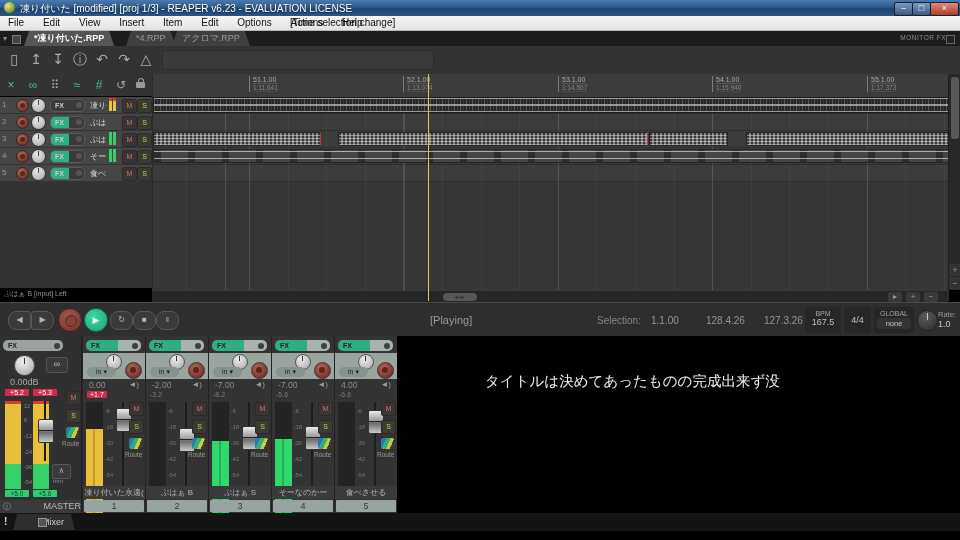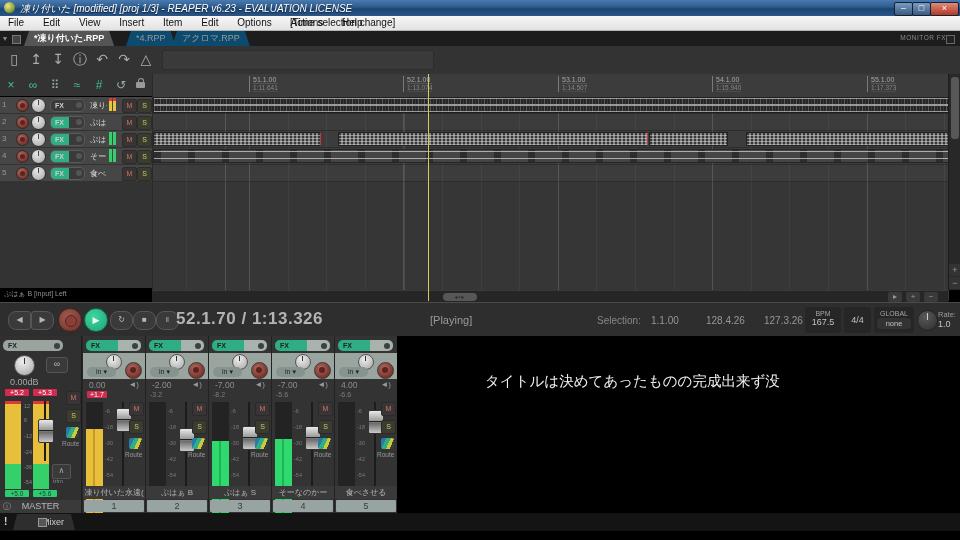--- a/index.html
+++ b/index.html
@@ -2,32 +2,32 @@
 <html><head>
 <meta charset="utf-8">
 <style>
   html,body{margin:0;padding:0;width:960px;height:540px;overflow:hidden;background:#000;
     font-family:"Liberation Sans","DejaVu Sans",sans-serif;-webkit-font-smoothing:antialiased;}
   .abs{position:absolute;}
   
   #titlebar{left:0;top:0;width:960px;height:16px;background:linear-gradient(180deg,#4a7ab0 0%,#2c5a8c 45%,#1d4573 55%,#2a5586 100%);}
   #titlebar .appicon{left:4px;top:2px;width:11px;height:11px;border-radius:50%;
     background:radial-gradient(circle at 35% 35%,#efe48a,#8aa43a 60%,#4a6a1a);}
-  #titlebar .ttl{left:20px;top:2px;font-size:10px;color:#fff;text-shadow:0 1px 1px #123;font-style:italic;}
+  #titlebar .ttl{left:20px;top:2px;font-size:10px;color:#fff;text-shadow:0 1px 1px #123;}
   .winbtn{top:2px;width:17px;height:12px;border:1px solid #123;border-radius:2px;color:#fff;
     font-size:9px;line-height:10px;text-align:center;background:linear-gradient(180deg,#7a9ac0,#3a5a80);}
   #btn-close{width:27px;background:linear-gradient(180deg,#e08a7a,#b03a28);}
   
   #menubar{left:0;top:16px;width:960px;height:14px;background:linear-gradient(180deg,#f7f7f7,#e2e2e2);border-bottom:1px solid #b5b5b5;color:#111;font-size:10px;}
   #menubar .mitem{display:inline-block;padding:1px 8px;}
   #menubar .notice{position:absolute;left:290px;top:1px;}
   #menubar .astat{position:absolute;right:4px;top:1px;}
   
   #tabbar{left:0;top:31px;width:960px;height:15px;background:#1d1d1d;}
-  .ptab{position:absolute;top:0;height:15px;line-height:15px;font-size:9px;padding:0 10px;color:#999;background:#0c4a6e;
+  .ptab{position:absolute;top:0;height:15px;line-height:15px;font-size:9px;padding:0 10px;color:#999;background:#404040;
     clip-path:polygon(5px 0,calc(100% - 5px) 0,100% 100%,0 100%);}
   .ptab.active{background:#555;color:#fff;font-weight:bold;}
   .tabctl{position:absolute;top:3px;font-size:8px;color:#888;}
   #monitorfx{position:absolute;right:14px;top:3px;font-size:6.5px;color:#8a8a8a;letter-spacing:.5px;}
   #monitorfx-box{position:absolute;right:5px;top:4px;width:7px;height:7px;border:1px solid #666;background:#222;}
   
   #toolbar{left:0;top:46px;width:960px;height:28px;background:#333;border-bottom:1px solid #282828;}
   #toolbar .tbslot{position:absolute;top:3px;width:20px;height:20px;text-align:center;line-height:20px;font-size:14px;color:#a9aeac;}
   #toolbar .inset{position:absolute;left:162px;top:4px;width:270px;height:18px;background:#3a3a3a;border:1px solid #2d2d2d;border-radius:2px;}
   
@@ -155,21 +155,21 @@
   .mpk{position:absolute;top:53px;width:24px;background:#d12c50;color:#fff;font-size:7px;text-align:center;border-radius:1px;}
   .mmeter{position:absolute;top:65px;width:16px;height:88px;
     background:linear-gradient(180deg,#e03838 0 3px,#e8bf3a 3px 72%,#35d06a 72%);}
   #master .mscale{position:absolute;left:24px;top:65px;width:12px;height:88px;}
   #master .mscale i{position:absolute;font-style:normal;font-size:5.5px;color:#888;}
   .mrms{position:absolute;top:154px;width:24px;background:#2ecc71;color:#1d3a2a;font-size:6.5px;text-align:center;border-radius:1px;}
   #trim-btn{position:absolute;left:52px;top:128px;width:17px;height:13px;background:#3a3a3a;border:1px solid #555;border-radius:2px;color:#aaa;font-size:8px;line-height:12px;text-align:center;}
   #trim-lbl{position:absolute;left:53px;top:142px;font-size:6px;color:#8a8a8a;}
   #master-fader{left:44px;top:65px;height:60px;}
   #master .btncol{left:66px;top:55px;}
-  #master-footer{position:absolute;left:0;top:164px;width:81px;height:13px;background:#3a3a3a;color:#b8b8b8;font-size:9px;text-align:center;line-height:13px;}
+  #master-footer{position:absolute;left:0;top:164px;width:81px;height:13px;background:#3a3a3a;color:#b8b8b8;font-size:9px;text-align:right;line-height:13px;}
   #master-info{position:absolute;left:3px;top:165px;font-size:8px;color:#999;}
   
   #overlay{left:397px;top:336px;width:563px;height:177px;background:#000;color:#f2f2f2;font-size:14.5px;}
   #ov1{position:absolute;left:58px;top:14px;}
   #ov2{position:absolute;left:88px;top:36px;}
   #ov3{position:absolute;left:40px;top:58px;}
   #ov4{position:absolute;right:14px;top:148px;font-size:13.5px;}
   
   #docker{left:0;top:513px;width:960px;height:18px;background:#141414;}
   #docker .alert{position:absolute;left:4px;top:3px;color:#ddd;font-size:10px;font-weight:bold;}
@@ -352,21 +352,20 @@
 </div>
 
 <div class="abs" id="transport">
   <span class="tpbtn" style="left:8px;border-radius:8px 3px 3px 8px">◀</span>
   <span class="tpbtn" style="left:31px;border-radius:3px 8px 8px 3px">▶</span>
   <span class="tpcirc" id="btn-record" style="left:58px"></span>
   <span class="tpcirc" id="btn-play" style="left:84px">▶</span>
   <span class="tpbtn" style="left:110px">↻</span>
   <span class="tpbtn" style="left:133px">■</span>
   <span class="tpbtn" style="left:156px">‖</span>
-  <span id="time-display">52.1.70 / 1:13.326</span>
   <span id="play-state">[Playing]</span>
   <span class="selgrp" style="left:597px;color:#888">Selection:</span>
   <span class="selgrp" style="left:651px">1.1.00</span>
   <span class="selgrp" style="left:706px">128.4.26</span>
   <span class="selgrp" style="left:764px">127.3.26</span>
   <span class="tpbox" style="left:805px;width:36px">
     <span class="l1">BPM</span>
     <span class="l2">167.5</span>
   </span>
   <span class="tpbox" style="left:844px;width:27px">

